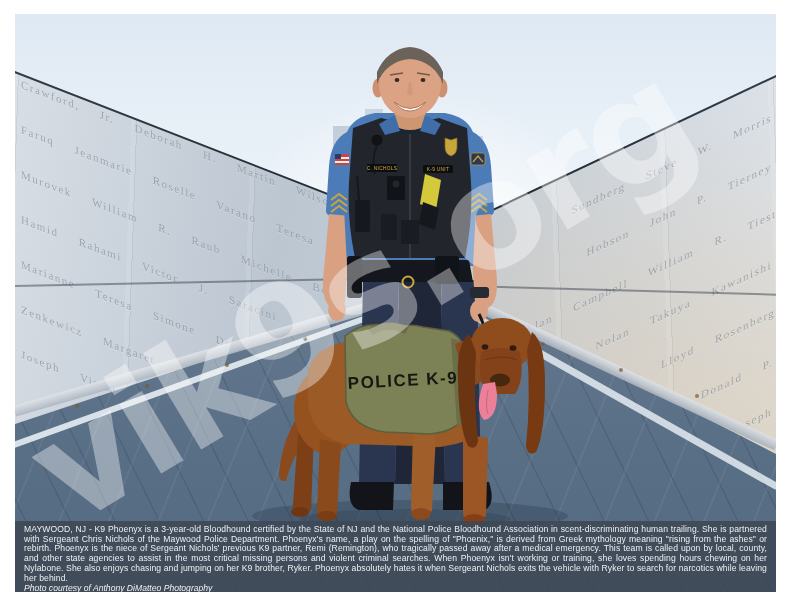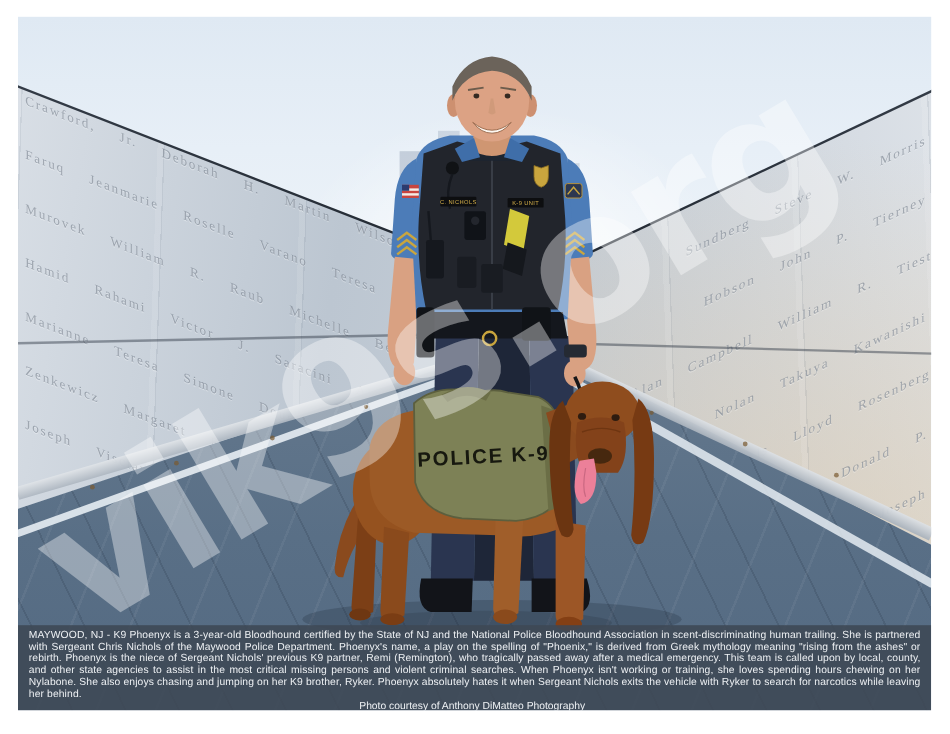--- a/index.html
+++ b/index.html
@@ -73,22 +73,22 @@
   .watermark { position:absolute; left:30px; top:395px; height:150px; line-height:150px;
     font-family:"DejaVu Sans", sans-serif; font-weight:800; font-size:148px; letter-spacing:-4px;
     color:rgba(255,255,255,0.38); transform:rotate(-31deg); transform-origin:0 50%;
     white-space:nowrap; pointer-events:none; }
 
   
   .caption { position:absolute; left:0; right:0; top:507px; bottom:0;
     background:rgba(62,72,84,0.88); padding:4px 9px 3px 9px; }
   .caption-text { color:#eef1f4; font-size:8.6px; line-height:9.7px;
     text-align:justify; letter-spacing:0.1px; }
-  .credit { color:#eef1f4; font-size:8.6px; line-height:9.7px;
-    text-align:center; margin-top:1px; padding-right:4px; }
+  .credit { color:#eef1f4; font-style:italic; font-size:8.6px; line-height:9.7px;
+    text-align:left; margin-top:1px; padding-right:4px; }
 </style>
 </head>
 <body>
 
 <div class="page">
   <div class="photo">
 
     <div class="bld" style="left:318px;top:112px;width:26px;height:170px;background:rgba(150,165,185,0.45);"></div>
     <div class="bld" style="left:350px;top:95px;width:18px;height:187px;background:rgba(160,175,192,0.4);"></div>
     <div class="bld" style="left:372px;top:130px;width:20px;height:152px;background:rgba(140,158,178,0.35);"></div>

